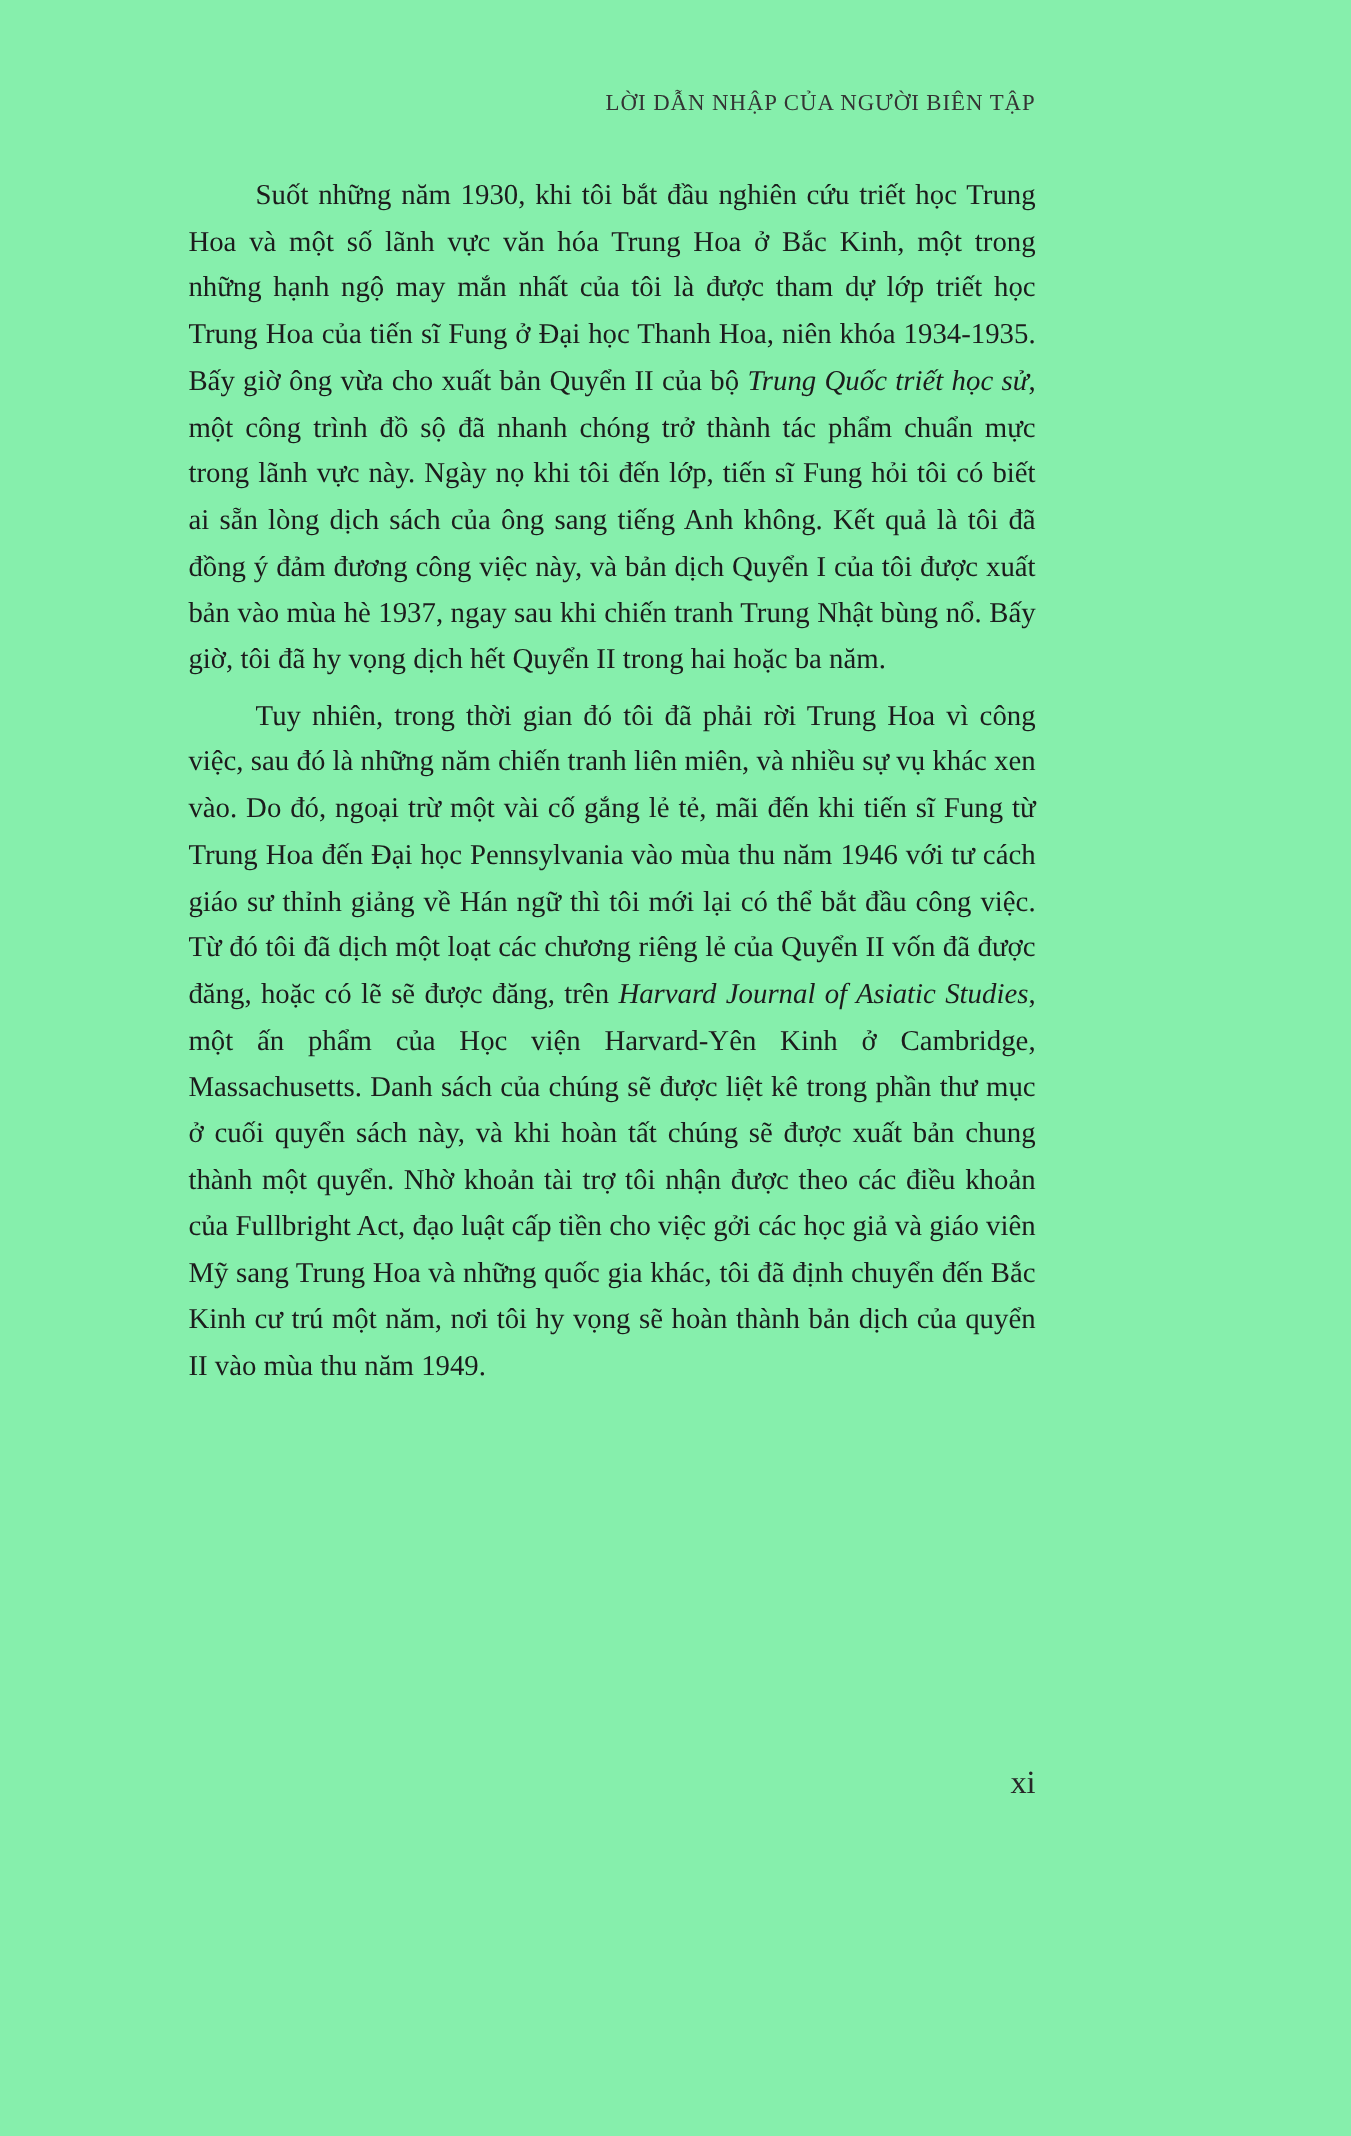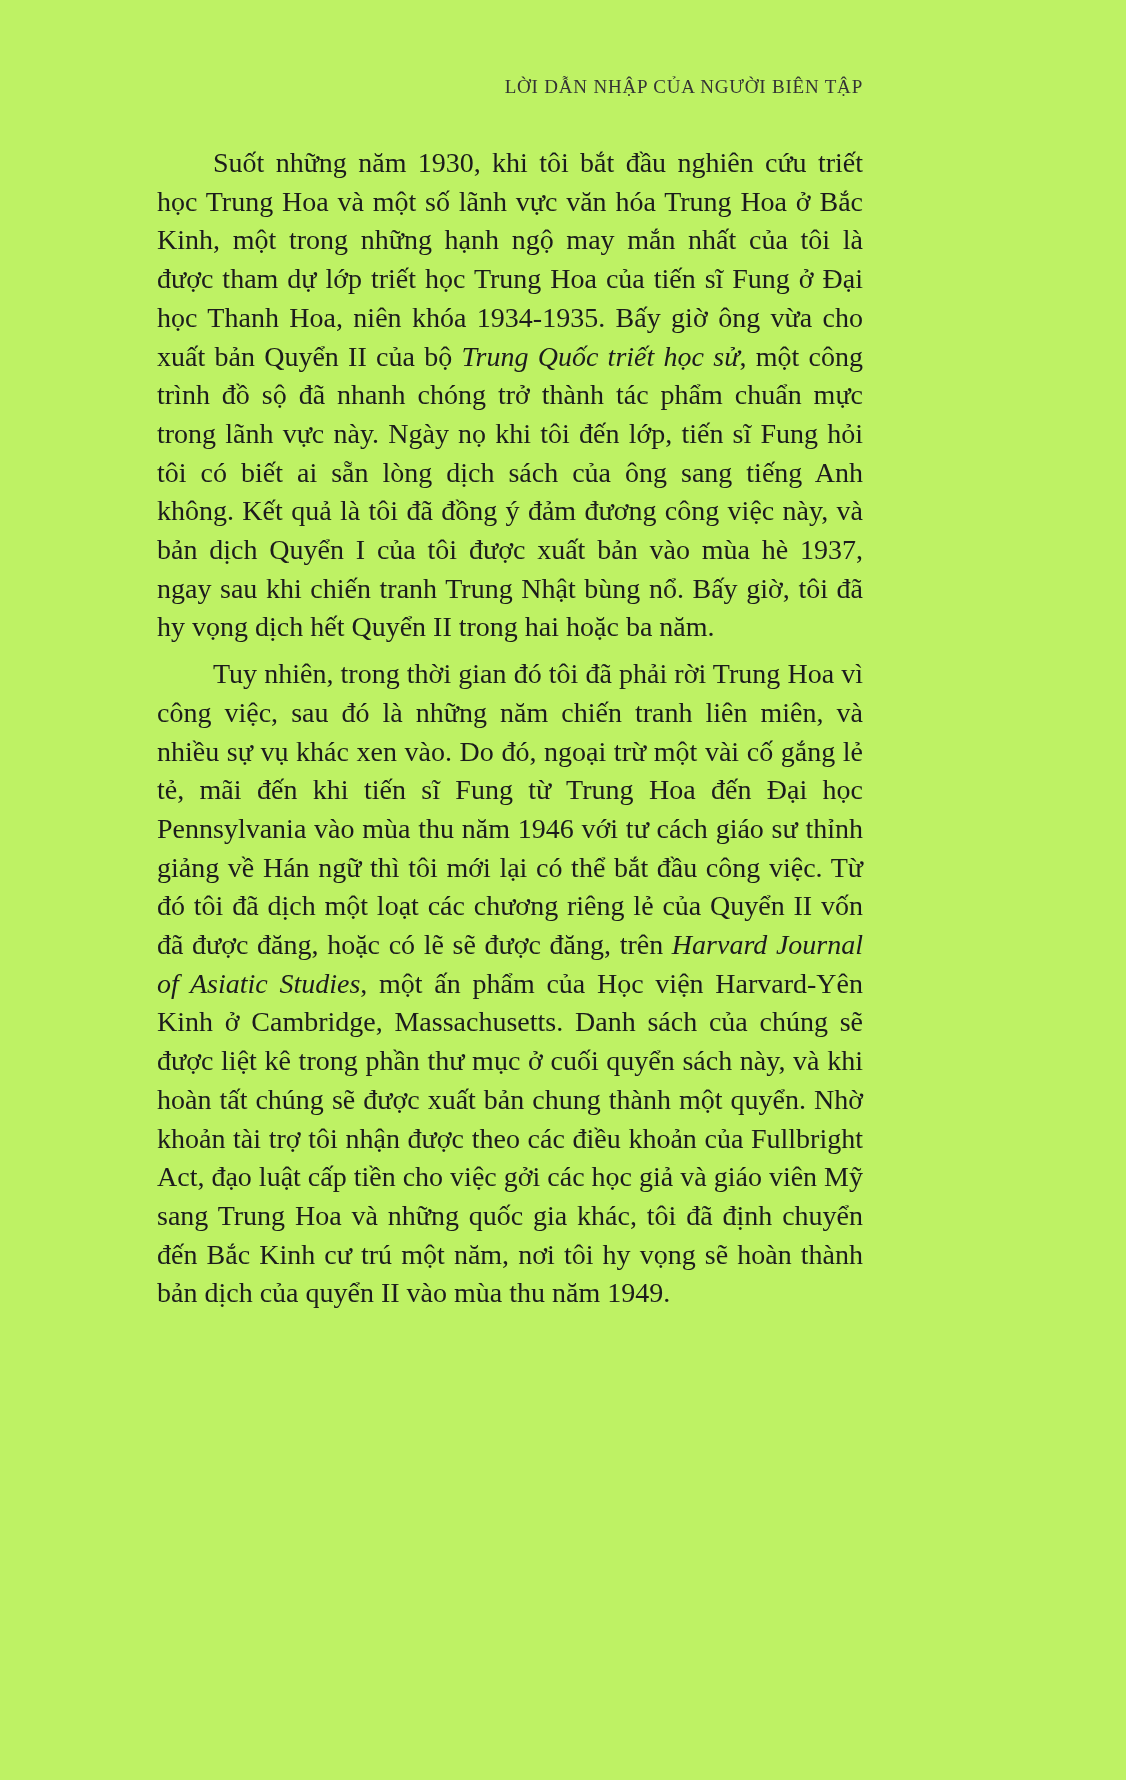--- a/index.html
+++ b/index.html
@@ -2,41 +2,41 @@
 <html><head>
 <meta charset="utf-8">
 <style>
   * { margin: 0; padding: 0; box-sizing: border-box; }
   html, body { background: #e8e8e8; }
   .page {
     position: relative;
     width: 1126px;
     height: 1780px;
     margin: 0 auto;
-    background: #bef264;
+    background: #86efac;
     font-family: "Liberation Serif", "DejaVu Serif", serif;
     color: #1a1a1a;
     overflow: hidden;
   }
   .content {
     position: absolute;
     left: 157px;
     top: 76px;
     width: 706px;
   }
   .running-header {
     text-align: right;
     font-size: 19px;
     letter-spacing: 0.8px;
     color: #343434;
     margin-bottom: 46px;
     font-family: "Liberation Serif", "DejaVu Serif", serif;
   }
   .body-text p {
-    font-size: 28px;
+    font-size: 24px;
     line-height: 38.7px;
     text-align: justify;
     text-indent: 56px;
     margin-bottom: 8px;
     color: #1c1c1c;
   }
   .body-text p em {
     font-style: italic;
   }
   .page-number {
@@ -53,13 +53,14 @@
 <body>
 
 <div class="page">
   <div class="content">
     <div class="running-header">LỜI DẪN NHẬP CỦA NGƯỜI BIÊN TẬP</div>
     <div class="body-text">
         <p><span>Suốt những năm 1930, khi tôi bắt đầu nghiên cứu triết học Trung Hoa và một số lãnh vực văn hóa Trung Hoa ở Bắc Kinh, một trong những hạnh ngộ may mắn nhất của tôi là được tham dự lớp triết học Trung Hoa của tiến sĩ Fung ở Đại học Thanh Hoa, niên khóa 1934-1935. Bấy giờ ông vừa cho xuất bản Quyển II của bộ </span><em>Trung Quốc triết học sử</em><span>, một công trình đồ sộ đã nhanh chóng trở thành tác phẩm chuẩn mực trong lãnh vực này. Ngày nọ khi tôi đến lớp, tiến sĩ Fung hỏi tôi có biết ai sẵn lòng dịch sách của ông sang tiếng Anh không. Kết quả là tôi đã đồng ý đảm đương công việc này, và bản dịch Quyển I của tôi được xuất bản vào mùa hè 1937, ngay sau khi chiến tranh Trung Nhật bùng nổ. Bấy giờ, tôi đã hy vọng dịch hết Quyển II trong hai hoặc ba năm.</span></p>
         <p><span>Tuy nhiên, trong thời gian đó tôi đã phải rời Trung Hoa vì công việc, sau đó là những năm chiến tranh liên miên, và nhiều sự vụ khác xen vào. Do đó, ngoại trừ một vài cố gắng lẻ tẻ, mãi đến khi tiến sĩ Fung từ Trung Hoa đến Đại học Pennsylvania vào mùa thu năm 1946 với tư cách giáo sư thỉnh giảng về Hán ngữ thì tôi mới lại có thể bắt đầu công việc. Từ đó tôi đã dịch một loạt các chương riêng lẻ của Quyển II vốn đã được đăng, hoặc có lẽ sẽ được đăng, trên </span><em>Harvard Journal of Asiatic Studies</em><span>, một ấn phẩm của Học viện Harvard-Yên Kinh ở Cambridge, Massachusetts. Danh sách của chúng sẽ được liệt kê trong phần thư mục ở cuối quyển sách này, và khi hoàn tất chúng sẽ được xuất bản chung thành một quyển. Nhờ khoản tài trợ tôi nhận được theo các điều khoản của Fullbright Act, đạo luật cấp tiền cho việc gởi các học giả và giáo viên Mỹ sang Trung Hoa và những quốc gia khác, tôi đã định chuyển đến Bắc Kinh cư trú một năm, nơi tôi hy vọng sẽ hoàn thành bản dịch của quyển II vào mùa thu năm 1949.</span></p>
       </div>
   </div>
+  <div class="page-number">xi</div>
 </div>
 
 </body></html>

